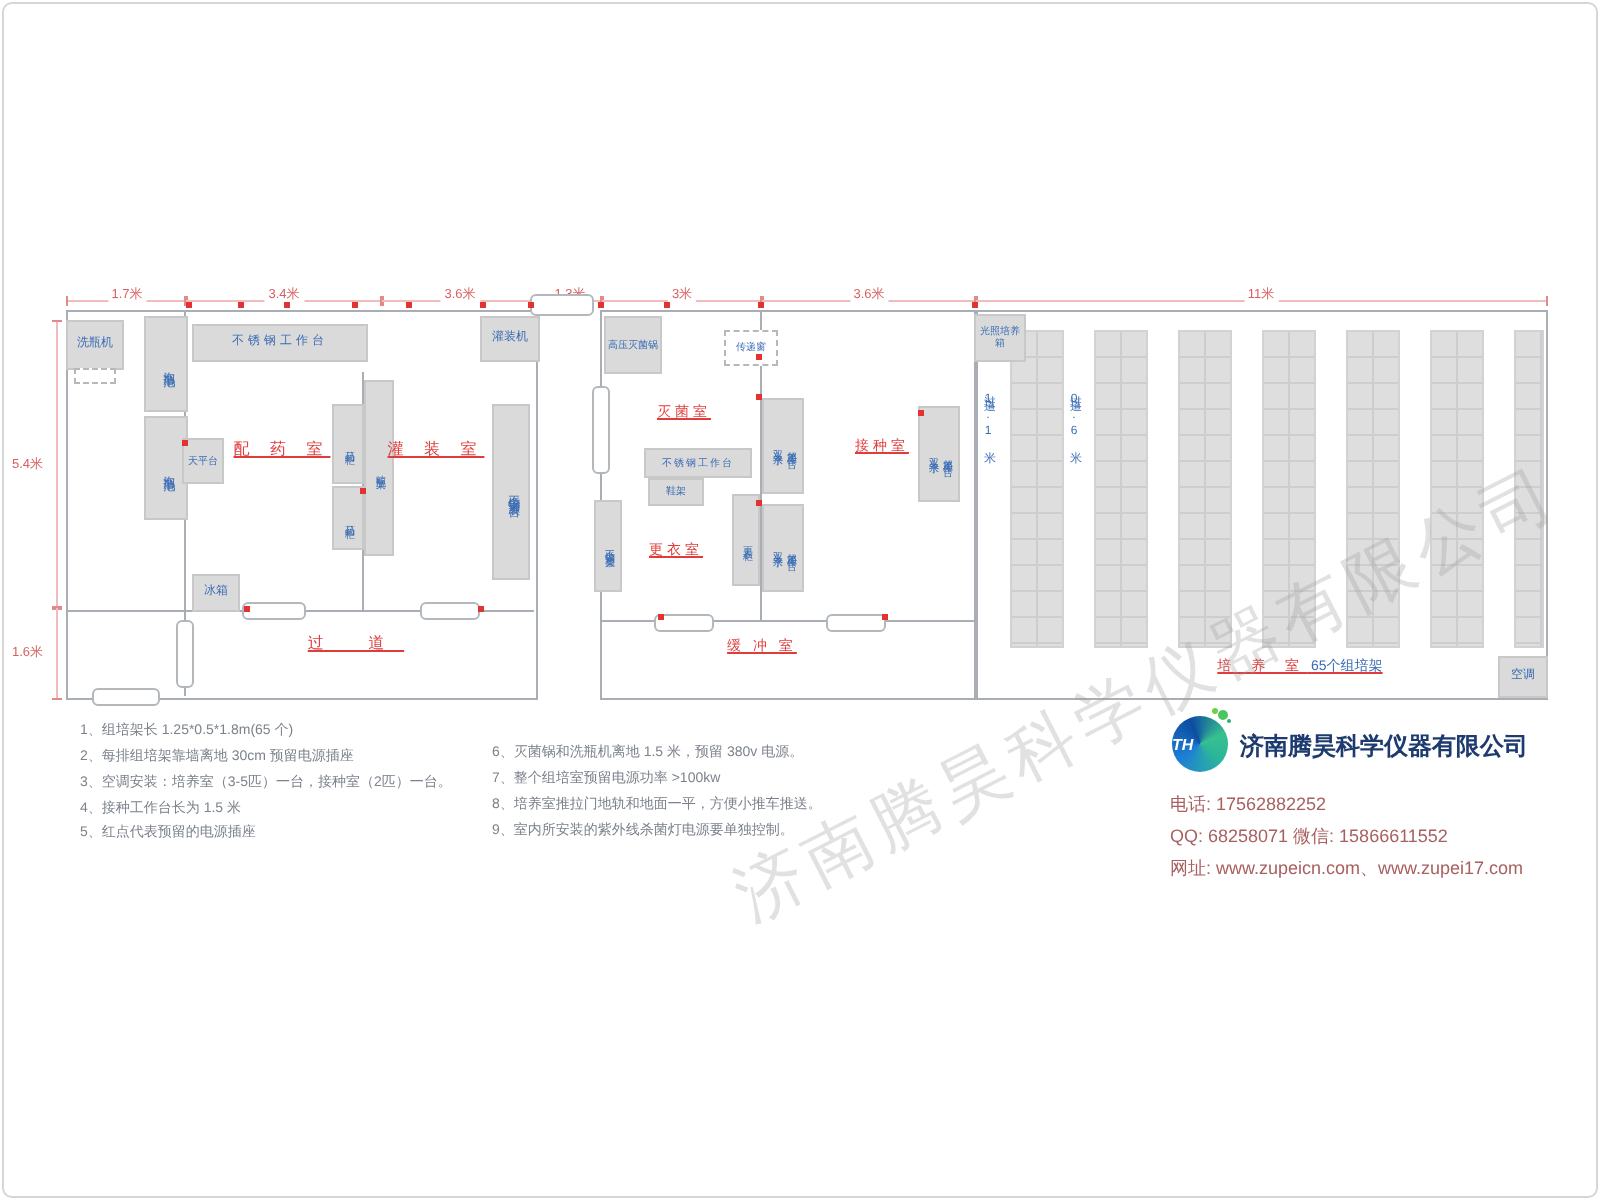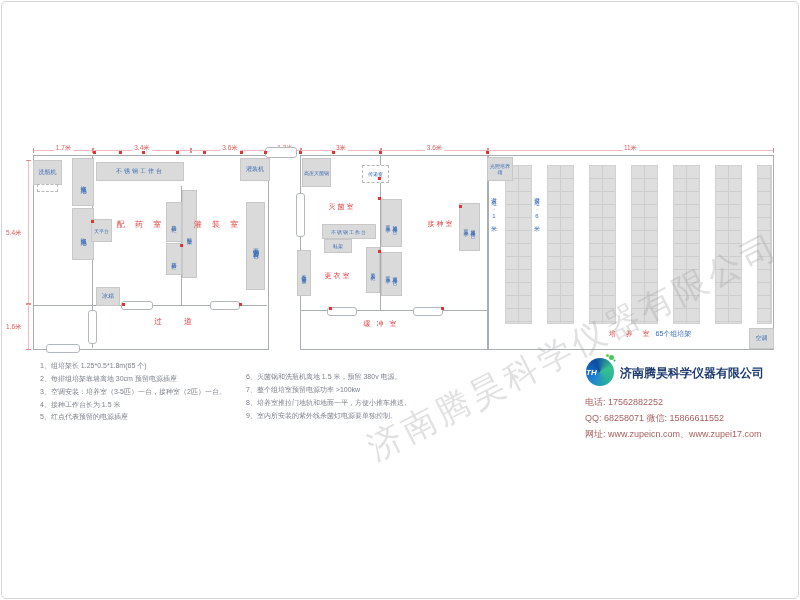--- a/index.html
+++ b/index.html
@@ -22,21 +22,21 @@
   .wall{position:absolute;background:#a9aeb4;z-index:1;}
   .door{position:absolute;background:#fff;border:1px solid #b3b8bd;border-radius:3px;z-index:3;}
   .eq{position:absolute;background:#dadada;border:1px solid #c8c8c8;color:#3a6cb5;
     font-size:6px;line-height:1.2;display:flex;align-items:center;justify-content:center;
     text-align:center;overflow:hidden;z-index:2;}
   .eq-white{background:#fff;border:1px dashed #b8b8b8;}
   .t5{font-size:5px;}
   .vtext{writing-mode:vertical-rl;text-orientation:upright;letter-spacing:1px;}
   .bench{gap:1px;}
   .room{position:absolute;color:#e03c3c;font-size:8px;letter-spacing:4px;white-space:nowrap;
-    text-align:center;z-index:2;line-height:1;}
+    text-align:center;z-index:2;line-height:1;text-decoration:underline;}
   .room.small{font-size:7px;letter-spacing:2px;}
   .aisletxt{position:absolute;color:#3a6cb5;font-size:6px;writing-mode:vertical-rl;
     text-orientation:upright;letter-spacing:2px;z-index:2;}
   .rack{position:absolute;top:165px;width:25px;height:157px;background-color:#dedede;border:1px solid #d2d2d2;
     background-image:linear-gradient(to right,transparent 0 12px,#cdcdcd 12px 13px,transparent 13px),
     repeating-linear-gradient(to bottom,transparent 0 12px,#cdcdcd 12px 13px);z-index:1;}
   .dot{position:absolute;width:3px;height:3px;background:#e23333;z-index:4;}
   
   .notes{position:absolute;font-size:7px;color:#7c828c;line-height:1.55;z-index:2;}
   .notes .title{color:#e03c3c;margin-bottom:2px;font-size:7.5px;}

